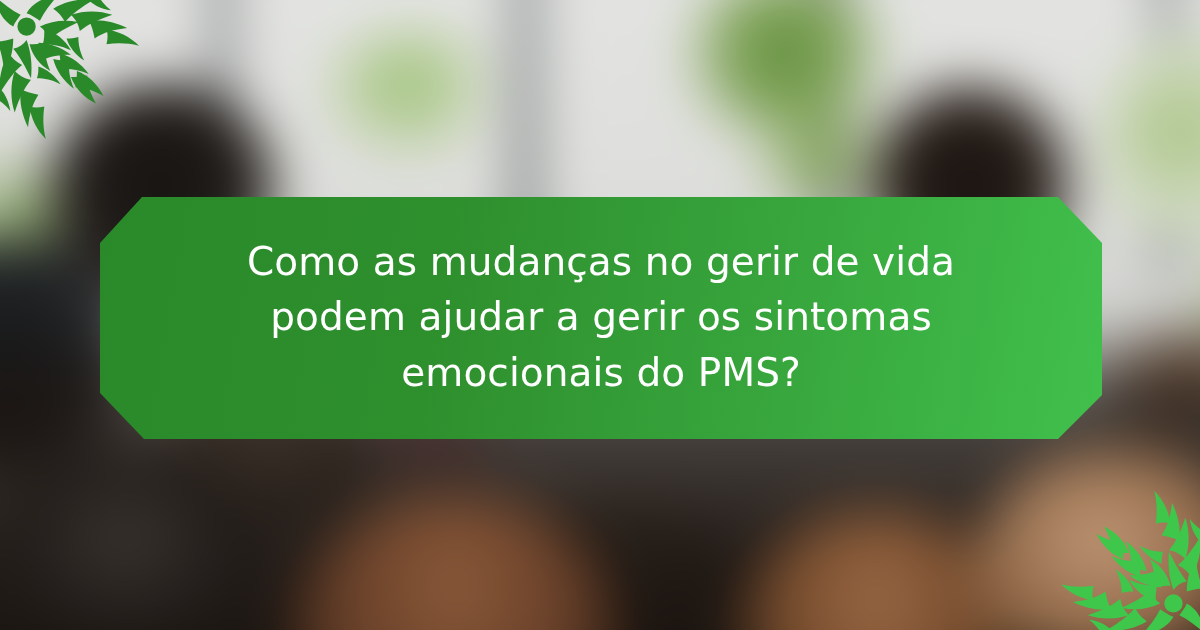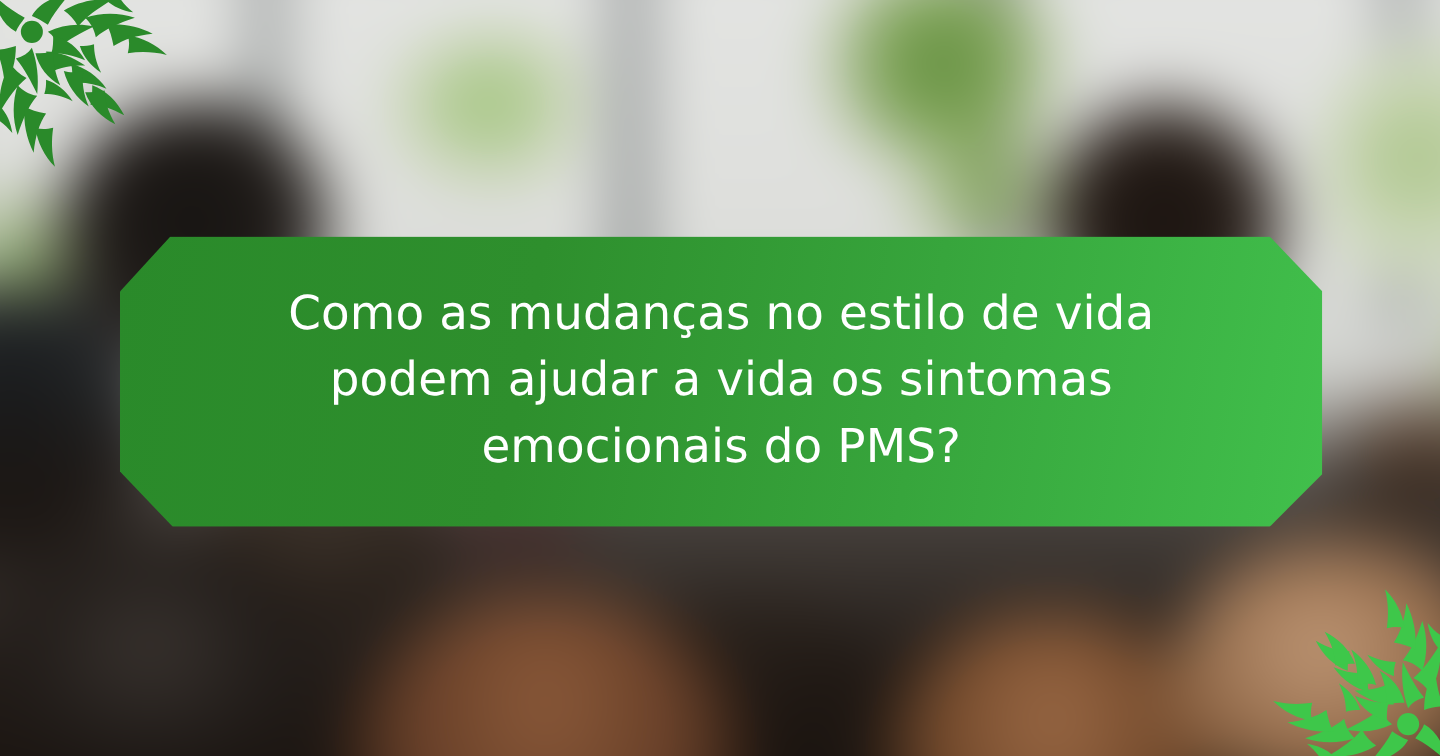--- a/index.html
+++ b/index.html
@@ -221,16 +221,16 @@
       <path d="M56 52 C64 55 70 61 74 69 C67 65 61 63 55 63 C56 59 56 55 56 52 Z"></path>
       <path d="M52 56 C55 64 61 70 69 74 C65 67 63 61 63 55 C59 56 55 56 52 56 Z"></path>
       <path d="M2 62 C7 66 10 72 11 79 C7 74 3 71 -2 69 C0 67 1 64 2 62 Z"></path>
       <path d="M62 2 C66 7 72 10 79 11 C74 7 71 3 69 -2 C67 0 64 1 62 2 Z"></path>
       <path d="M30 49 C36 51 41 55 45 61 C39 58 34 57 29 57 C30 54 30 52 30 49 Z"></path>
       <path d="M49 30 C51 36 55 41 61 45 C58 39 57 34 57 29 C54 30 52 30 49 30 Z"></path>
     </g>
   </svg>
 
   <div id="banner">
-    <h1 id="banner-headline">Como as mudanças no estilo de vida podem ajudar a vida os sintomas emocionais do PMS?</h1>
+    <h1 id="banner-headline">Como as mudanças no gerir de vida podem ajudar a gerir os sintomas emocionais do PMS?</h1>
   </div>
 
 </div>
 
 </body></html>

